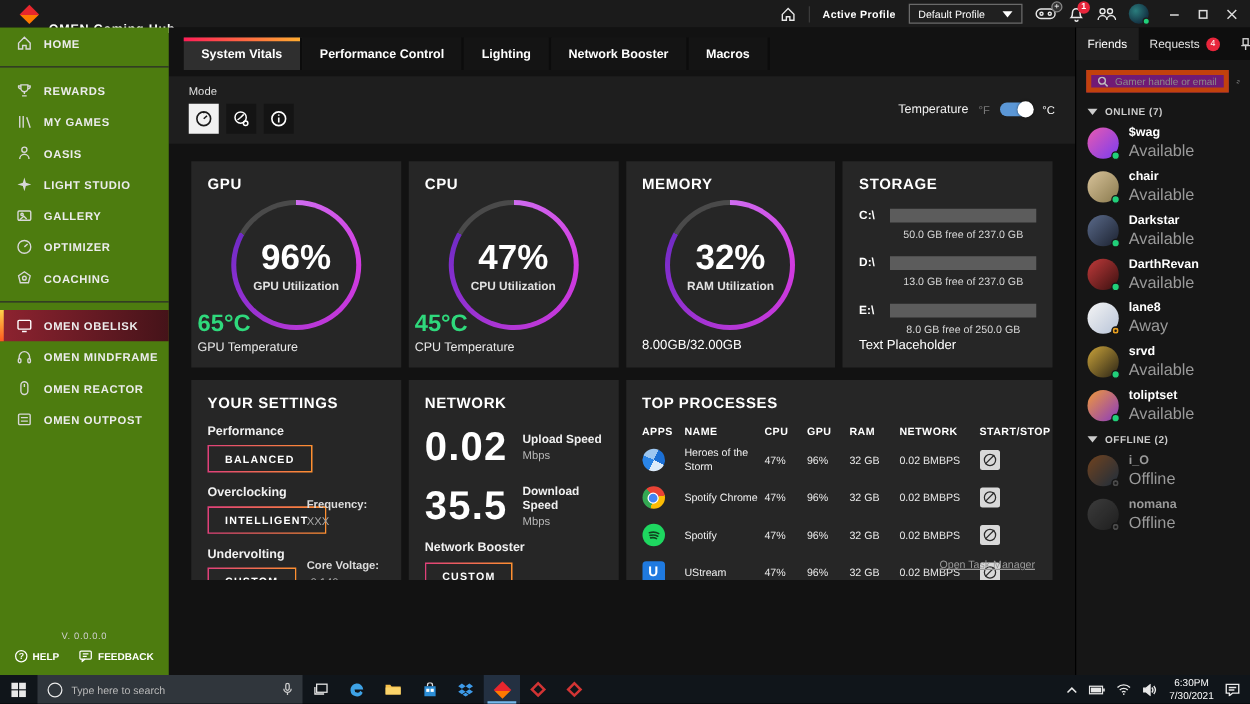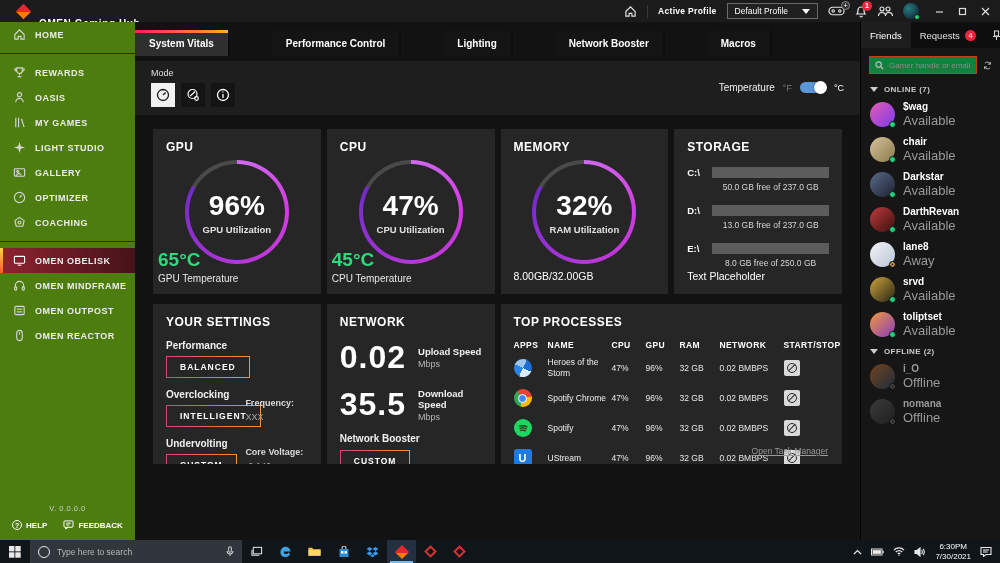--- a/index.html
+++ b/index.html
@@ -33,21 +33,21 @@
   .side-item.active { background:linear-gradient(90deg,#8e2330,#451319); }
   .side-item.active::before { content:""; position:absolute; left:0; top:0; bottom:0; width:3px; background:linear-gradient(180deg,#ffd24a,#ff5a1f); }
   .side-bottom { margin-top:auto; padding-bottom:10px; text-align:center; }
   .version { color:#cfcfcf; font-size:7.5px; letter-spacing:.5px; margin-bottom:7px; }
   .side-links { display:flex; justify-content:center; gap:16px; }
   .side-link { display:flex; align-items:center; gap:4px; color:#fff; font-size:8px; font-weight:bold; cursor:pointer; }
   .qmark { width:10px; height:10px; border:1px solid #fff; border-radius:50%; font-size:7px; display:flex; align-items:center; justify-content:center; }
 
   
   .content { flex:1; background:#121212; display:flex; flex-direction:column; min-width:0; }
-  .tabs { display:flex; margin:8px 0 0 0;gap:42px; }
+  .tabs { display:flex; margin:8px 0 0 12px; }
   .tab { background:#141414; color:#fff; font-size:10px; font-weight:bold; padding:8px 14px 7px; cursor:pointer; position:relative; border-right:2px solid #0c0c0c; white-space:nowrap; }
   .tab.active { background:#2f2f2f; }
   .tab.active::before { content:""; position:absolute; top:0; left:0; right:0; height:3px; background:linear-gradient(90deg,#ff1e56,#ffac30); }
   .modebar { background:#1e1e1e; margin-top:5px; padding:7px 16px 8px; display:flex; }
   .mode-label { color:#e0e0e0; font-size:9px; margin-bottom:5px; }
   .mode-btns { display:flex; gap:6px; }
   .mode-btn { width:24px; height:24px; display:flex; align-items:center; justify-content:center; background:#141414; color:#fff; cursor:pointer; }
   .mode-btn.active { background:#f1f1f1; color:#1a1a1a; }
   .temp-ctl { margin-left:auto; align-self:center; display:flex; align-items:center; gap:8px; }
   .temp-label { color:#f0f0f0; font-size:10px; }
@@ -108,21 +108,21 @@
   .task-link { position:absolute; right:14px; bottom:8px; color:#9a9a9a; font-size:8.5px; text-decoration:underline; cursor:pointer; }
 
   
   .friends { width:140px; background:#161616; border-left:1px solid #000; display:flex; flex-direction:column; }
   .fr-header { display:flex; align-items:stretch; background:#0e0e0e; height:26px; flex:0 0 26px; }
   .fr-tab { display:flex; align-items:center; gap:5px; padding:0 9px; font-size:9.5px; font-weight:normal; color:#e0e0e0; cursor:pointer; }
   .fr-tab.active { background:#1e1e1e; color:#fff; }
   .fr-badge { background:#e8263c; color:#fff; border-radius:50%; width:11px; height:11px; font-size:7px; display:flex; align-items:center; justify-content:center; }
   .pin { margin-left:auto; display:flex; align-items:center; padding:0 7px; cursor:pointer; color:#cfcfcf; }
   .fr-search-row { display:flex; align-items:center; gap:6px; padding:8px 8px 6px; }
-  .fr-search { flex:1; display:flex; align-items:center; gap:5px; border:1px solid #c2410c; background:#15803d; height:18px; padding:0 5px; }
+  .fr-search { flex:1; display:flex; align-items:center; gap:5px; border:4px solid #c2410c; background:#701a75; height:18px; padding:0 5px; }
   .fr-search input { background:transparent; border:none; outline:none; color:#ddd; font-size:8px; width:82px; font-family:"Liberation Sans",sans-serif; }
   .fr-search input::placeholder { color:#8a8a8a; }
   .fr-section { display:flex; align-items:center; gap:6px; padding:5px 9px 3px; color:#cccccc; font-size:8px; font-weight:bold; letter-spacing:.4px; cursor:pointer; }
   .tri-down { width:0; height:0; border-left:4px solid transparent; border-right:4px solid transparent; border-top:5px solid #cccccc; }
   .fr-row { display:flex; align-items:center; gap:8px; padding:4px 9px; cursor:pointer; }
   .fr-avatar { width:25px; height:25px; border-radius:50%; position:relative; flex:0 0 25px; }
   .fr-dot { position:absolute; right:-1px; bottom:-1px; width:7px; height:7px; border-radius:50%; border:1.5px solid #161616; }
   .dot-on { background:#21d07a; }
   .dot-away { background:#161616; box-shadow:inset 0 0 0 1.5px #e8a020; }
   .dot-off { background:#161616; box-shadow:inset 0 0 0 1.5px #8a8a8a; }
@@ -227,32 +227,32 @@
       <div class="side-item">
         <svg width="13" height="13" viewBox="0 0 14 14" fill="none" stroke="#d8d8d8" stroke-width="1.2">
             <path d="M4 2 h6 v3 a3 3 0 0 1-6 0 Z"></path>
             <path d="M7 8 v2 M5 11.5 h4"></path>
             <path d="M4 3 H2 a2 2 0 0 0 2 2.5 M10 3 h2 a2 2 0 0 1-2 2.5"></path>
           </svg>
         <span>REWARDS</span>
       </div>
       <div class="side-item">
         <svg width="13" height="13" viewBox="0 0 14 14" fill="none" stroke="#d8d8d8" stroke-width="1.2">
-            <circle cx="7" cy="4" r="2.2"></circle>
-            <path d="M3 12 a4 4 0 0 1 8 0"></path>
-          </svg>
-        <span>OASIS</span>
-      </div>
-      <div class="side-item">
-        <svg width="13" height="13" viewBox="0 0 14 14" fill="none" stroke="#d8d8d8" stroke-width="1.2">
             <line x1="3" y1="2" x2="3" y2="12"></line>
             <line x1="6" y1="2" x2="6" y2="12"></line>
             <line x1="9" y1="3" x2="12" y2="12"></line>
           </svg>
         <span>MY GAMES</span>
+      </div>
+      <div class="side-item">
+        <svg width="13" height="13" viewBox="0 0 14 14" fill="none" stroke="#d8d8d8" stroke-width="1.2">
+            <circle cx="7" cy="4" r="2.2"></circle>
+            <path d="M3 12 a4 4 0 0 1 8 0"></path>
+          </svg>
+        <span>OASIS</span>
       </div>
       <div class="side-item">
         <svg width="13" height="13" viewBox="0 0 14 14" fill="#d8d8d8">
             <path d="M7 1 L8.3 5.7 L13 7 L8.3 8.3 L7 13 L5.7 8.3 L1 7 L5.7 5.7 Z"></path>
           </svg>
         <span>LIGHT STUDIO</span>
       </div>
       <div class="side-item">
         <svg width="13" height="13" viewBox="0 0 14 14" fill="none" stroke="#d8d8d8" stroke-width="1.2">
             <rect x="1.5" y="3" width="11" height="8" rx="1"></rect>
@@ -286,32 +286,32 @@
       <div class="side-item">
         <svg width="13" height="13" viewBox="0 0 14 14" fill="none" stroke="#d8d8d8" stroke-width="1.2">
             <path d="M2.5 9 V7 a4.5 4.5 0 0 1 9 0 v2"></path>
             <rect x="1.8" y="8.5" width="2.2" height="3.5" rx="1"></rect>
             <rect x="10" y="8.5" width="2.2" height="3.5" rx="1"></rect>
           </svg>
         <span>OMEN MINDFRAME</span>
       </div>
       <div class="side-item">
         <svg width="13" height="13" viewBox="0 0 14 14" fill="none" stroke="#d8d8d8" stroke-width="1.2">
+            <rect x="4" y="1.5" width="6" height="11" rx="3"></rect>
+            <line x1="7" y1="3.5" x2="7" y2="6"></line>
+          </svg>
+        <span>OMEN REACTOR</span>
+      </div>
+      <div class="side-item">
+        <svg width="13" height="13" viewBox="0 0 14 14" fill="none" stroke="#d8d8d8" stroke-width="1.2">
             <rect x="2" y="2.5" width="10" height="9" rx="1"></rect>
             <line x1="4" y1="5.5" x2="10" y2="5.5"></line>
             <line x1="4" y1="8.5" x2="10" y2="8.5"></line>
           </svg>
         <span>OMEN OUTPOST</span>
-      </div>
-      <div class="side-item">
-        <svg width="13" height="13" viewBox="0 0 14 14" fill="none" stroke="#d8d8d8" stroke-width="1.2">
-            <rect x="4" y="1.5" width="6" height="11" rx="3"></rect>
-            <line x1="7" y1="3.5" x2="7" y2="6"></line>
-          </svg>
-        <span>OMEN REACTOR</span>
       </div>
       <div class="side-bottom">
         <div class="version">V. 0.0.0.0</div>
         <div class="side-links">
           <div class="side-link">
             <span class="qmark">?</span>
             <span>HELP</span>
           </div>
           <div class="side-link">
             <svg width="11" height="10" viewBox="0 0 12 11" fill="none" stroke="#fff" stroke-width="1.1">

